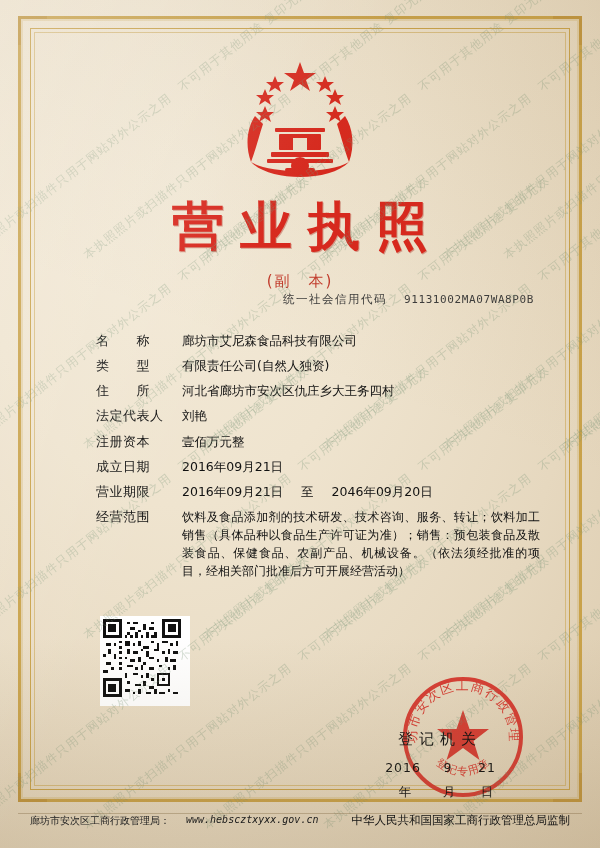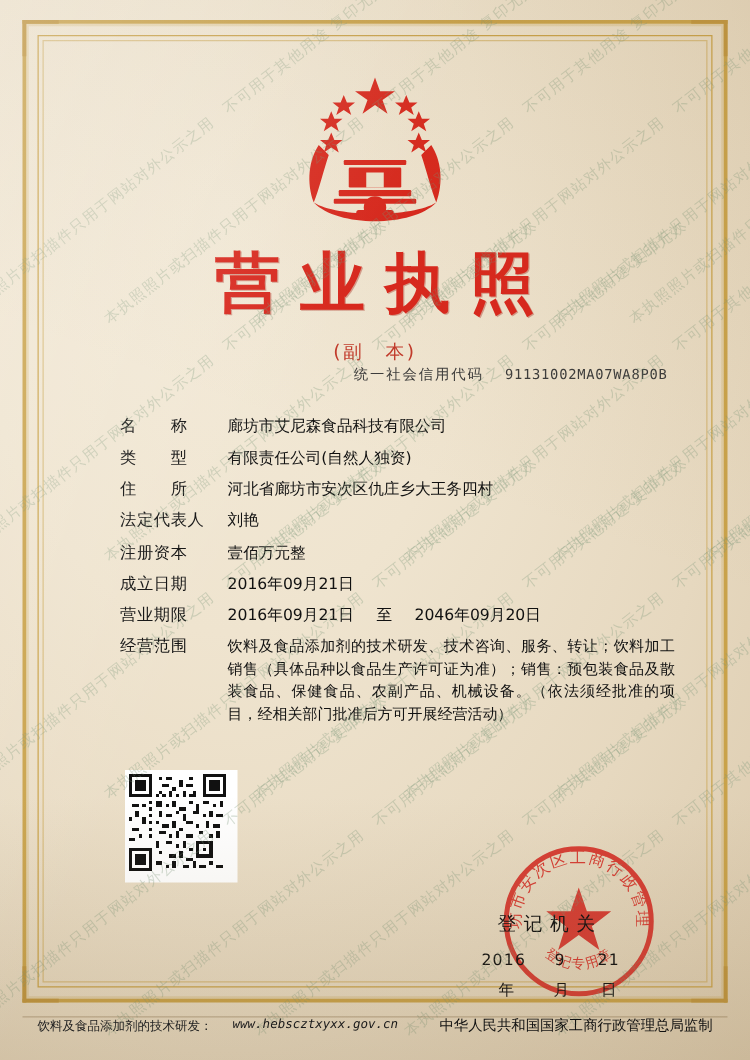--- a/index.html
+++ b/index.html
@@ -407,18 +407,18 @@
     <div class="wm" style="left:320px;  top:820px;">本执照照片或扫描件只用于网站对外公示之用　不可用于其他用途 复印无效</div>
     <div class="wm" style="left:440px;  top:820px;">本执照照片或扫描件只用于网站对外公示之用　不可用于其他用途 复印无效</div>
     <div class="wm" style="left:500px;  top:250px;">本执照照片或扫描件只用于网站对外公示之用　不可用于其他用途 复印无效</div>
     <div class="wm" style="left:560px;  top:440px;">本执照照片或扫描件只用于网站对外公示之用　不可用于其他用途 复印无效</div>
   </div>
 
   <div class="tint"></div>
 
   <div class="footer-rule"></div>
   <div class="footer">
-    <div class="left">饮料及食品添加剂的技术研发：</div>
+    <div class="left">廊坊市安次区工商行政管理局：</div>
     <div class="url">www.hebscztxyxx.gov.cn</div>
     <div class="right">中华人民共和国国家工商行政管理总局监制</div>
   </div>
 
 </div>
 
 </body></html>

